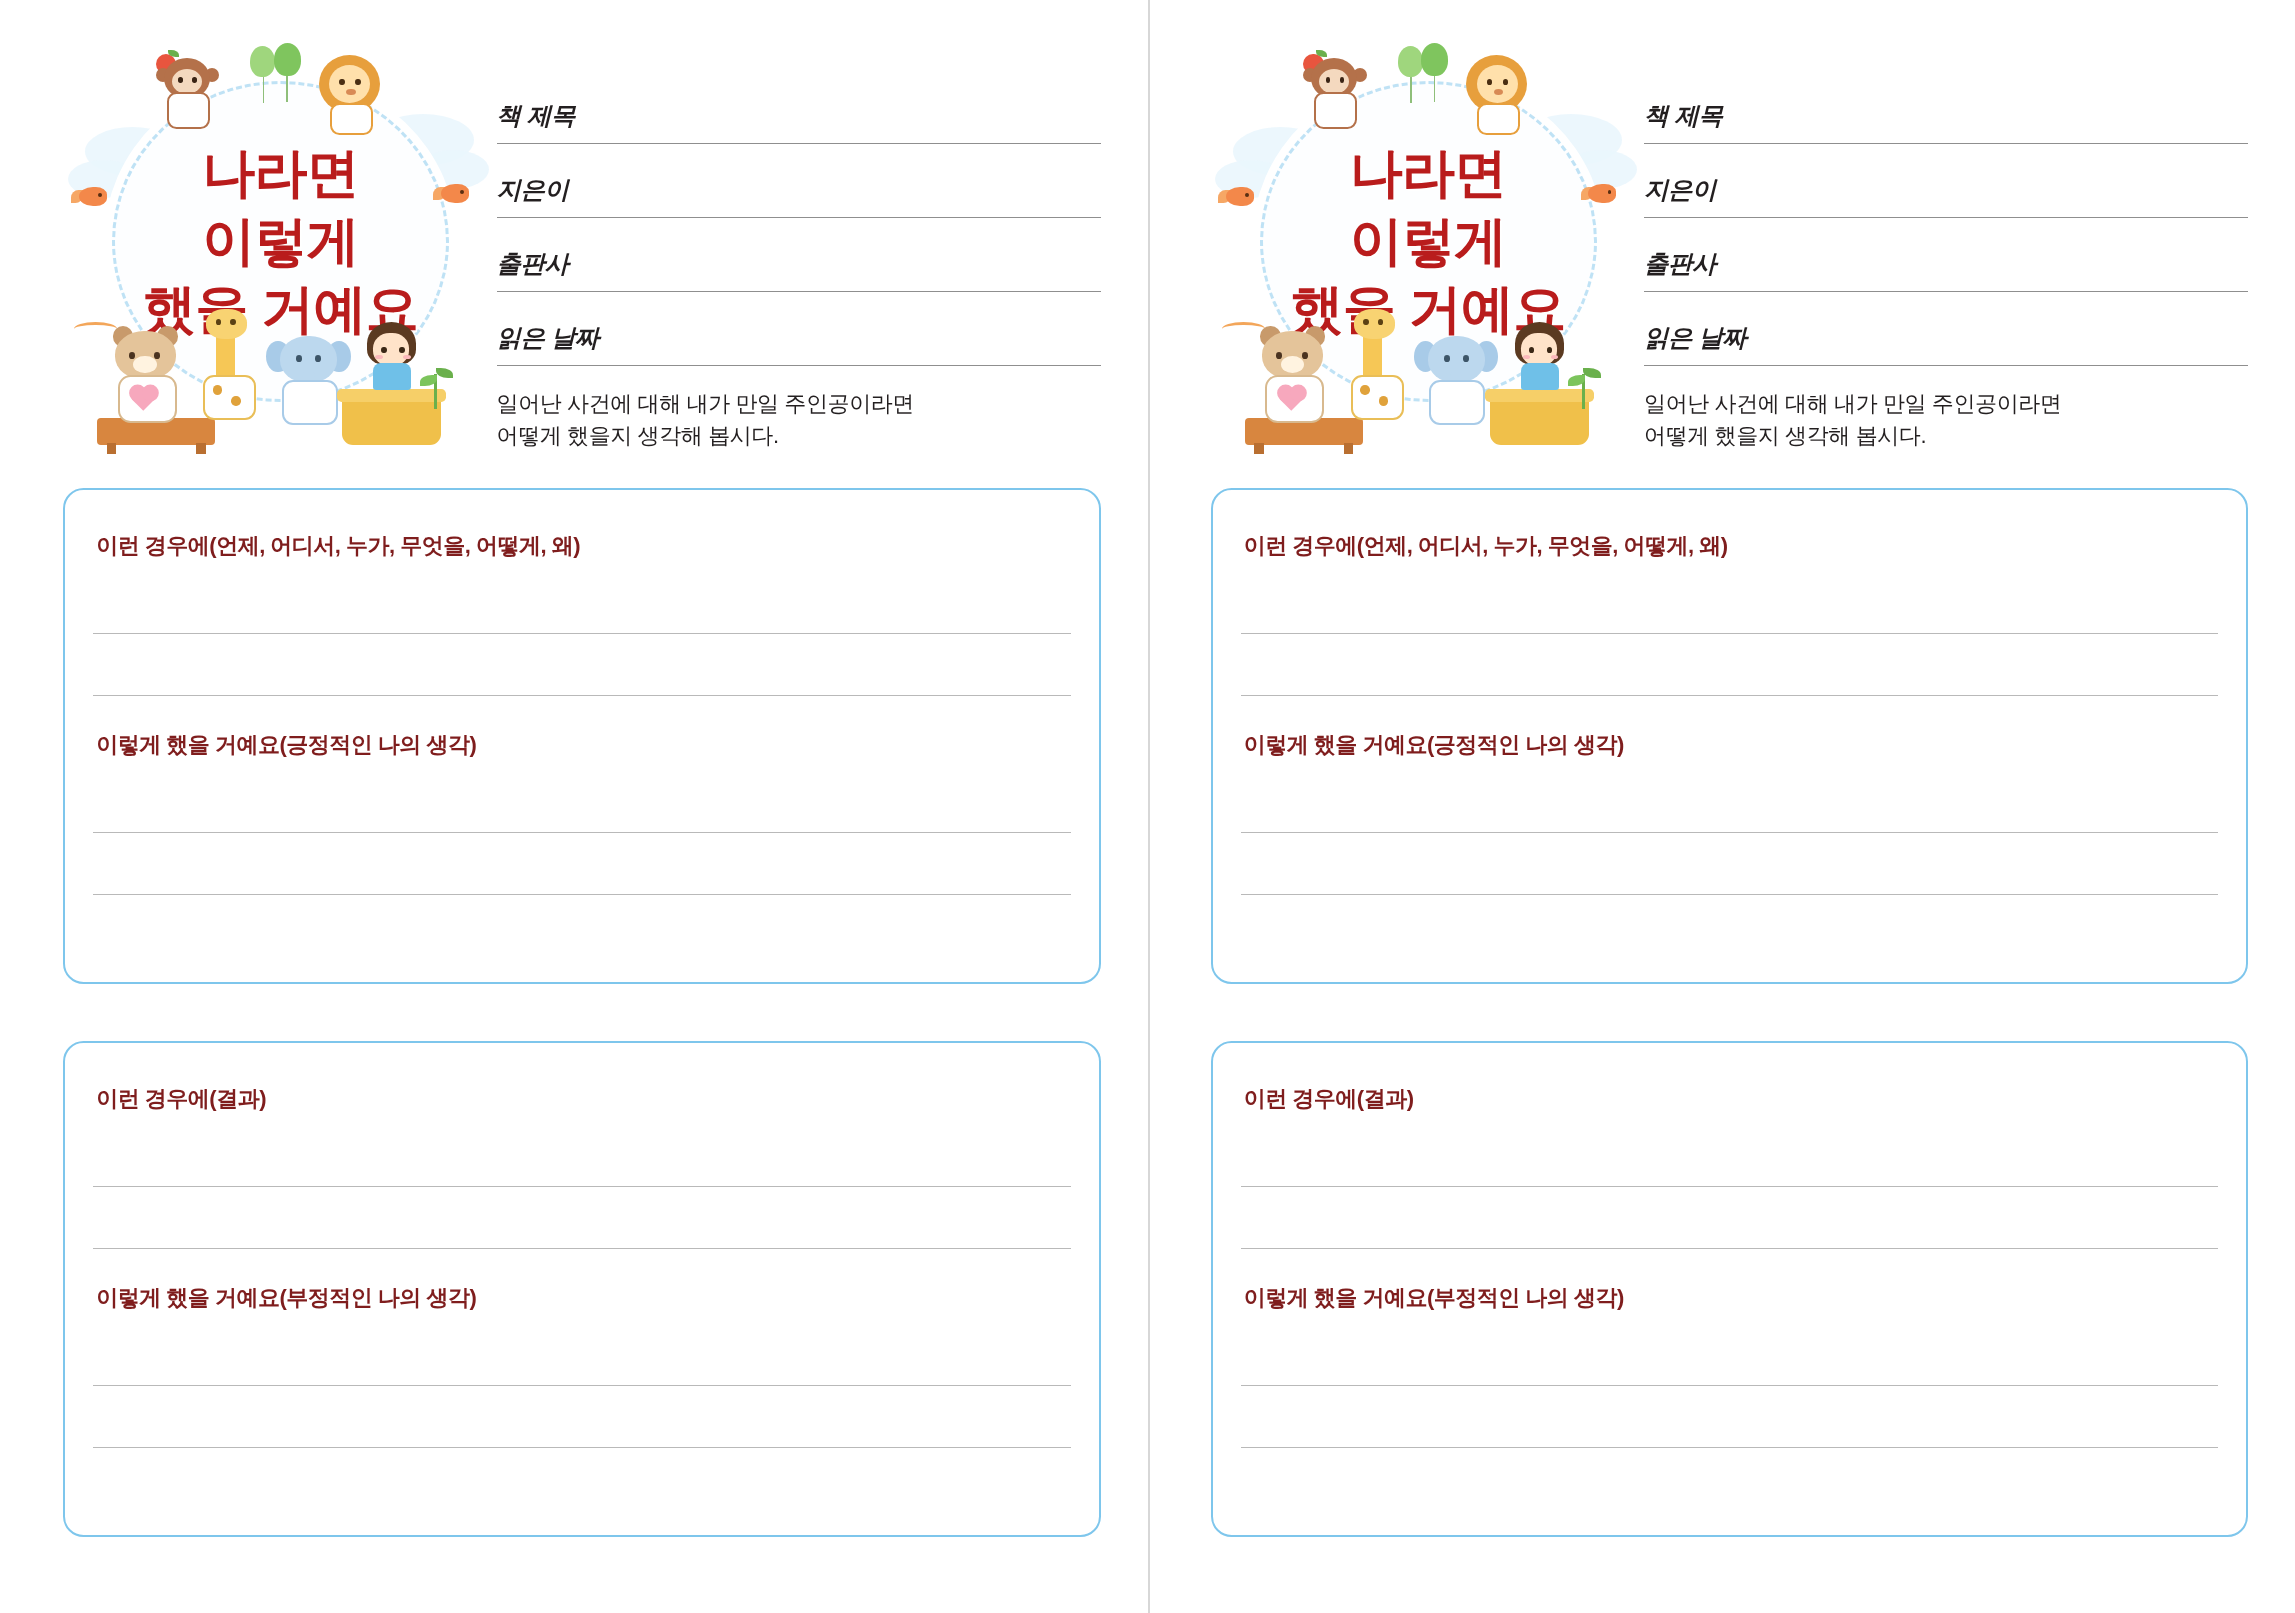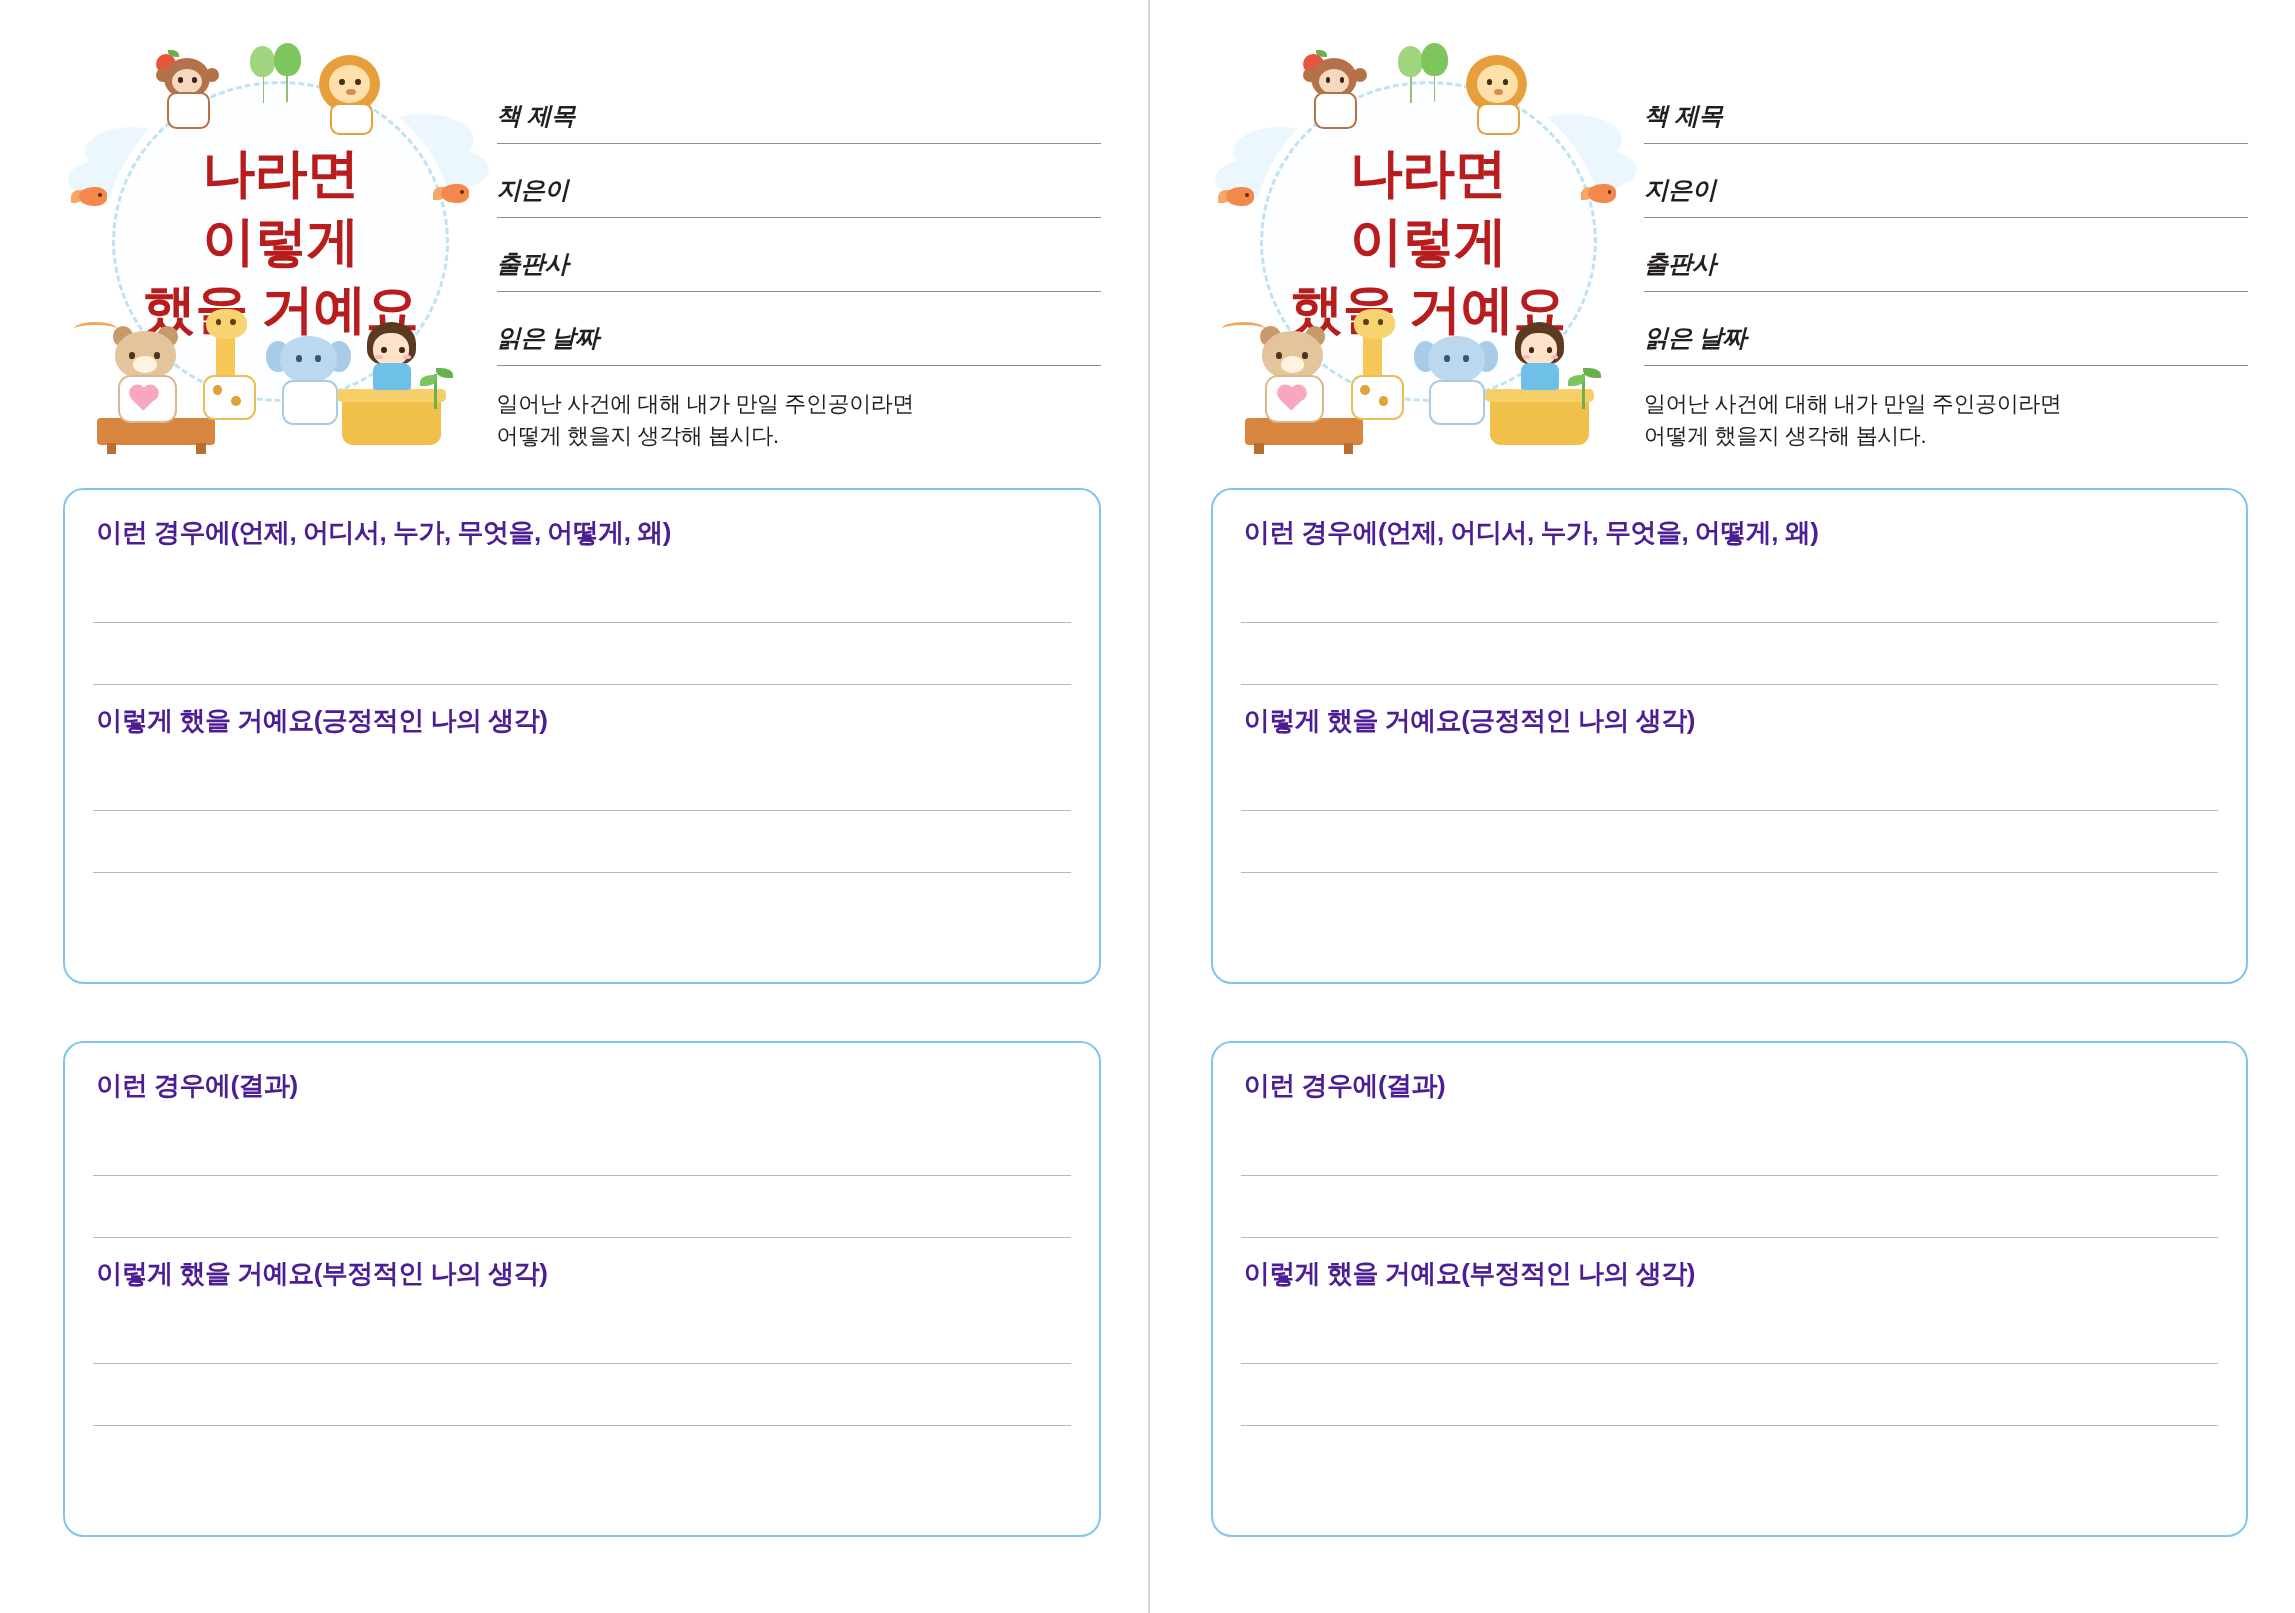--- a/index.html
+++ b/index.html
@@ -306,25 +306,26 @@
     border-radius: 20.5px;
     padding: 22px 28px 23.6px 28px;
     box-sizing: border-box;
     margin-bottom: 57px;
     background: #ffffff;
   }
   .box-a { height: 496px; }
   .box-b { height: 496px; }
 
   .field-label {
-    font-size: 26px;
+    font-size: 22px;
     font-weight: bold;
-    color: #4c1d95;
+    color: #7f1d1d;
     letter-spacing: -0.5px;
     padding: 3.2px 0 11px 3.2px;
+    margin-top: 16px;
   }
   .rule {
     border-bottom: 1.6px solid #b9b9b9;
     height: 61px;
   }
   .gap { height: 14px; }
 
   .divider {
     position: absolute;
     left: 1148px;

